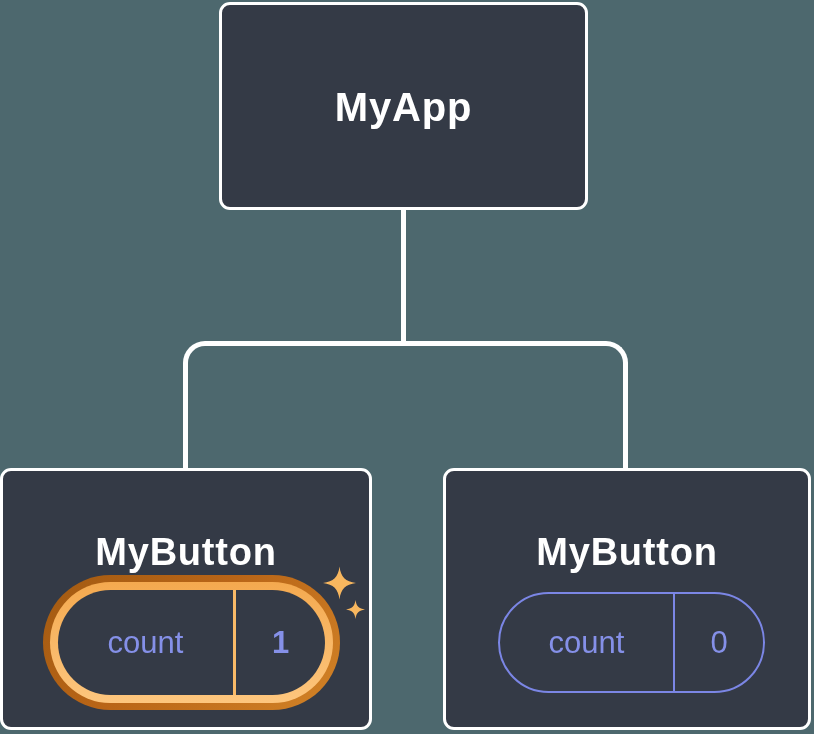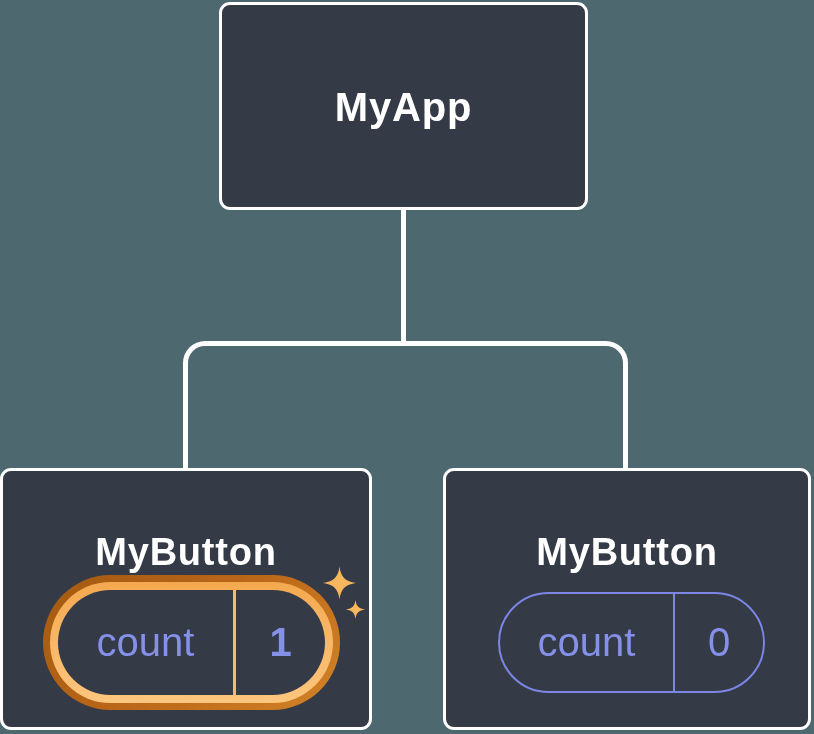--- a/index.html
+++ b/index.html
@@ -58,21 +58,21 @@
     align-items:stretch;
   }
   .pill-plain{
     left:52px;top:121px;
     width:267px;height:101px;
     border:2px solid #7b86e5;
   }
   .pill-cell{
     display:flex;align-items:center;justify-content:center;
     color:#8590e8;
-    font-size:40px;
+    font-size:31px;
   }
   .pill-cell.key{width:173px;}
   .pill-cell.val{flex:1;}
   .pill-divider{width:2px;background:#7b86e5;}
   
   .halo-outer{
     position:absolute;
     left:40px;top:104px;
     width:297px;height:135px;
     box-sizing:border-box;

